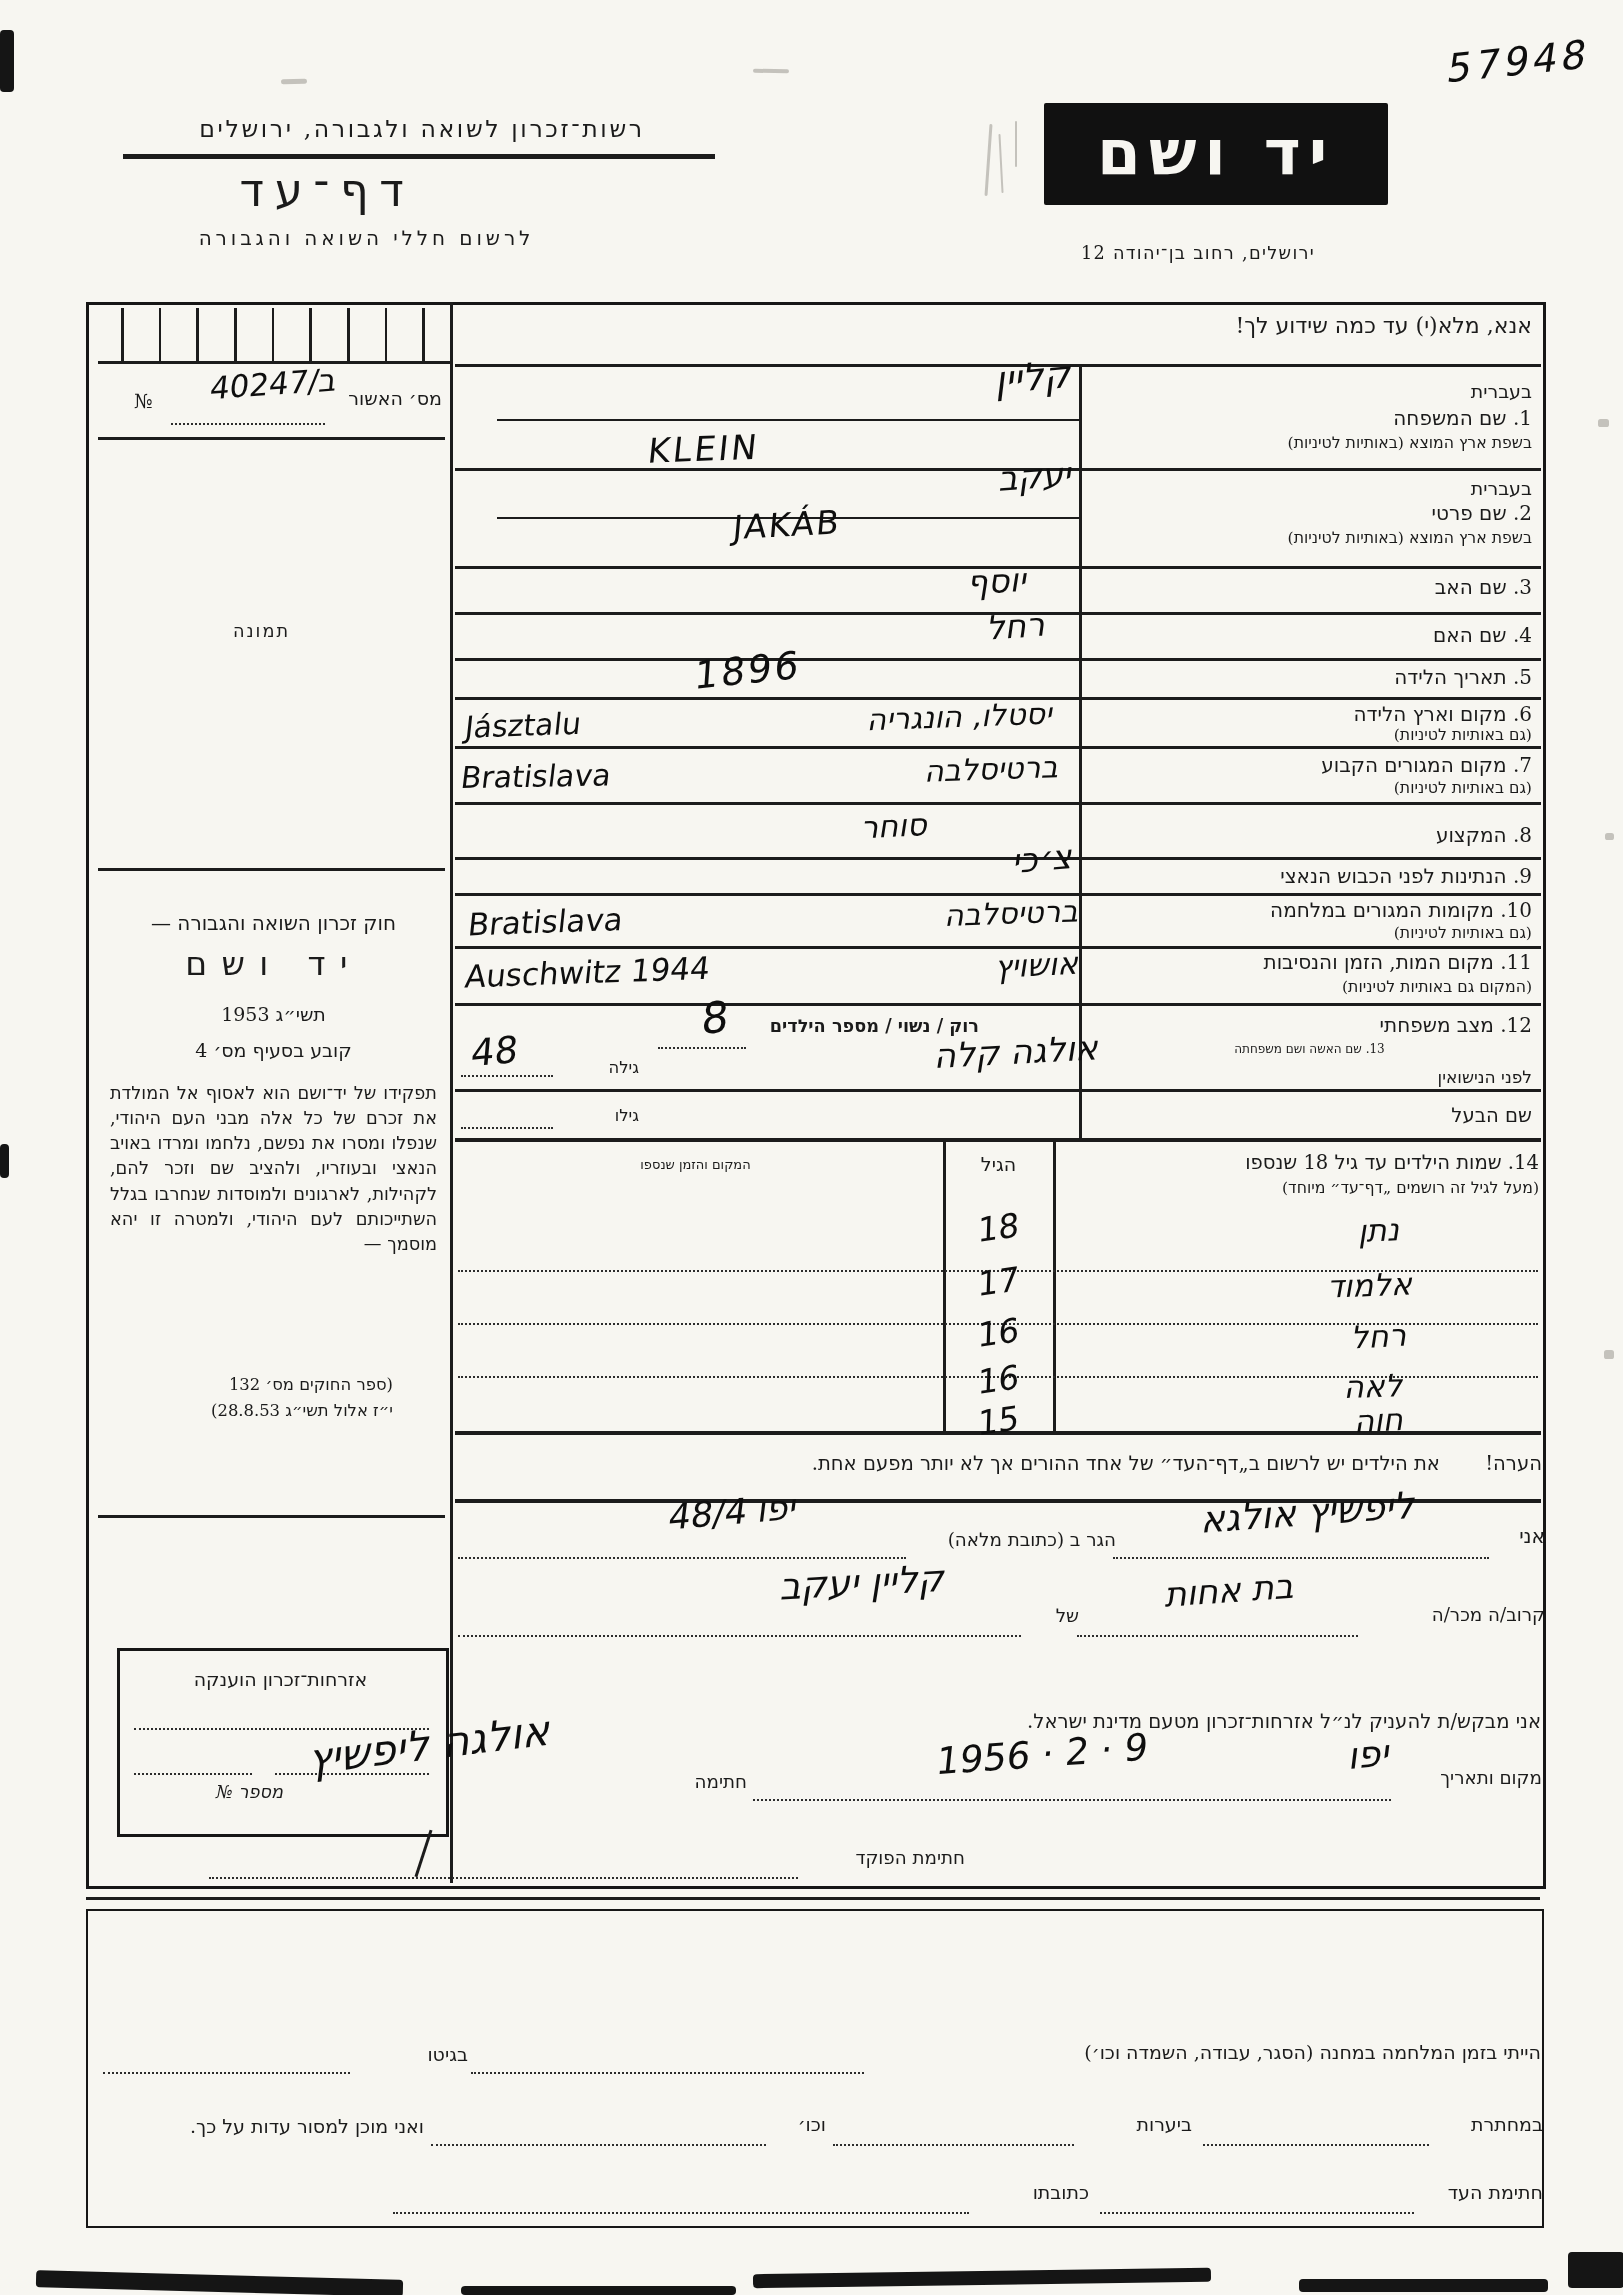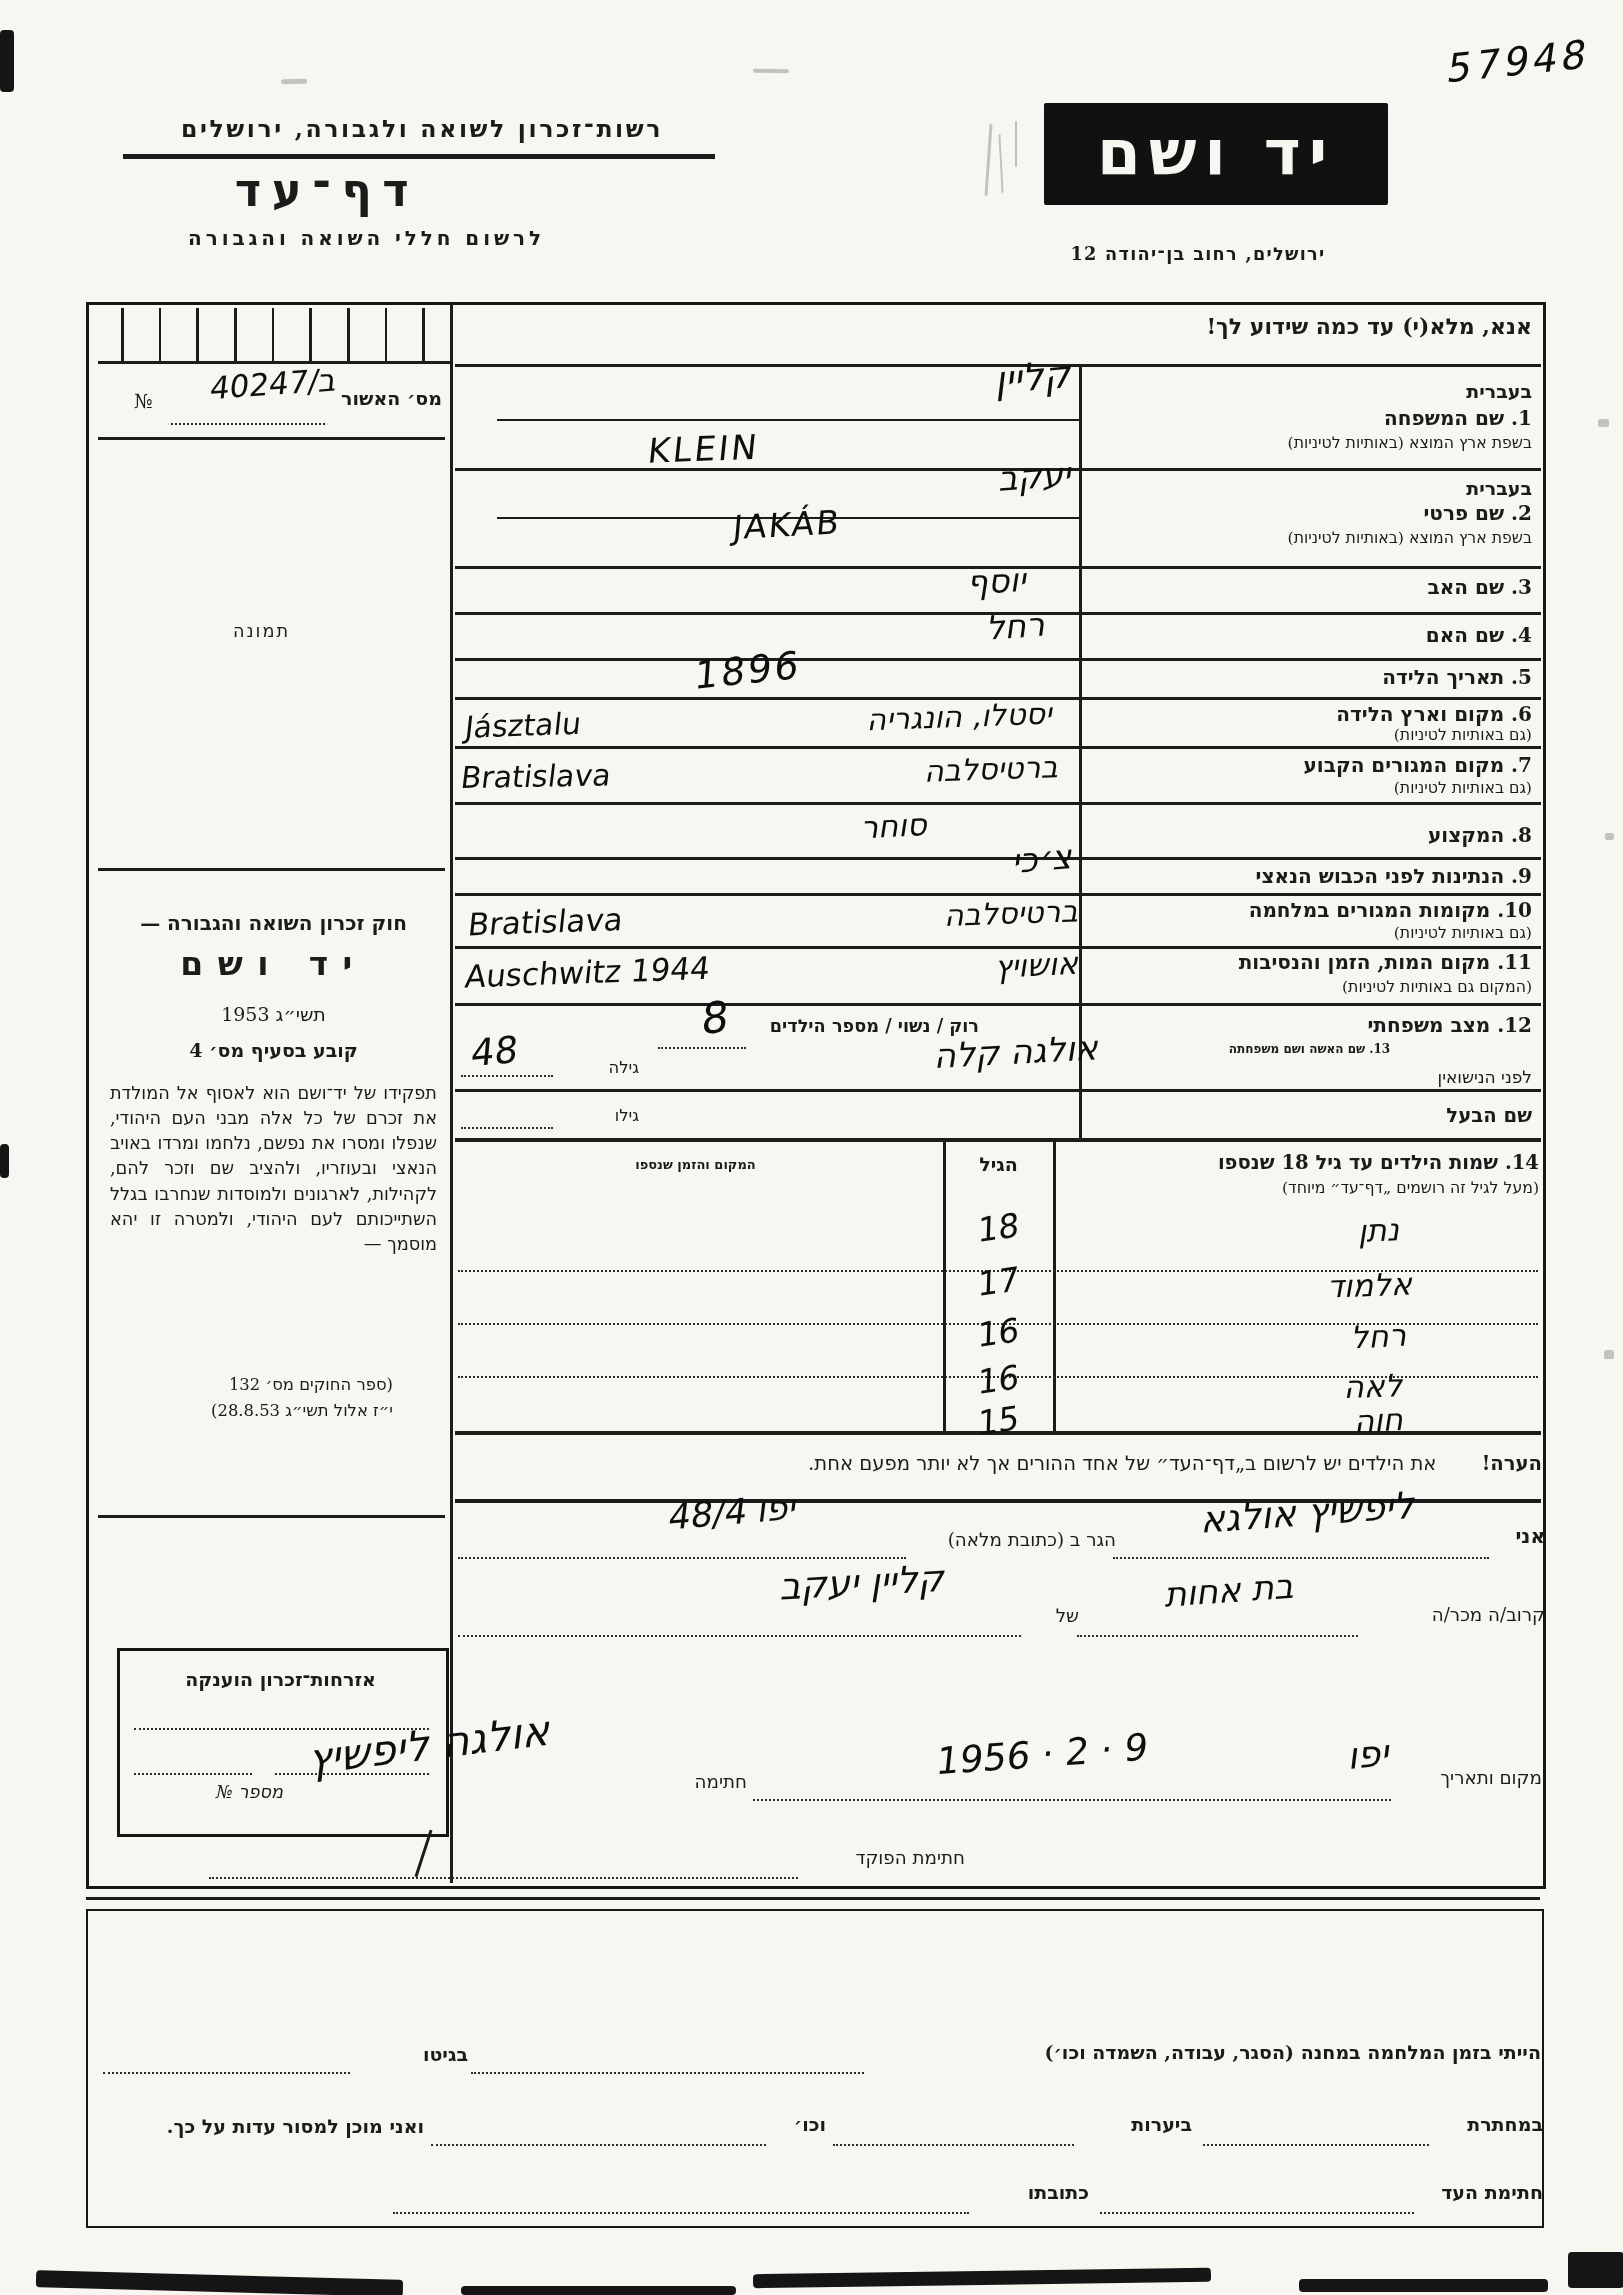--- a/index.html
+++ b/index.html
@@ -1,20 +1,20 @@
 <!DOCTYPE html>
 <html lang="he" dir="rtl" style="font-size:10.5px"><head>
 <meta charset="utf-8">
 <style>
   html,body{margin:0;padding:0;background:#e8e6e0;}
   .page{position:relative;width:1623px;height:2295px;background:#f7f6f1;overflow:hidden;
         font-family:"DejaVu Serif","DejaVu Sans",serif;color:#191919;direction:rtl;}
   .abs{position:absolute;}
   .print{font-family:"DejaVu Serif","DejaVu Sans",serif;color:#1b1b1b;}
-  .b{font-weight:bold;}
+  .b{font-weight:normal;}
   .ctr{text-align:center;}
   .rt{text-align:right;}
   .hw{font-family:"DejaVu Sans",sans-serif;color:#0e0e0e;white-space:nowrap;}
   .line{position:absolute;background:#1c1c1c;}
   .dots{position:absolute;border-bottom:2.6px dotted #2c2c2c;height:0;}
   .vline{position:absolute;background:#1c1c1c;}
   .box{position:absolute;border:3.3px solid #161616;background:transparent;}
   .smudge{position:absolute;background:#151515;border-radius:3.9px;}
   .noise{position:absolute;background:#9a9890;opacity:.55;border-radius:2.6px;}
   .ticks{position:absolute;display:flex;justify-content:space-between;}
@@ -206,20 +206,21 @@
   <div class="abs hw ctr" style="left:563px;top:1492px;width:340px;font-size:35px;transform:rotate(-5deg) skewX(-12deg);">יפו 48/4</div>
   <div class="dots" style="left:458px;top:1557px;width:448px;"></div>
 
   <div class="abs print" style="left:1365px;top:1604px;width:180px;font-size:18.3px;">קרוב/ה מכר/ה</div>
   <div class="abs hw ctr" style="left:1100px;top:1570px;width:262px;font-size:34px;transform:rotate(-4deg) skewX(-12deg);">בת אחות</div>
   <div class="dots" style="left:1077px;top:1635px;width:281px;"></div>
   <div class="abs print" style="left:1033px;top:1605px;width:46px;font-size:18.3px;">של</div>
   <div class="abs hw ctr" style="left:694px;top:1561px;width:340px;font-size:37px;transform:rotate(-3deg) skewX(-12deg);">קליין יעקב</div>
   <div class="dots" style="left:458px;top:1635px;width:563px;"></div>
 
+  <div class="abs print b rt" style="left:720px;top:1710px;width:821px;font-size:19.6px;">אני מבקש/ת להעניק לנ״ל אזרחות־זכרון מטעם מדינת ישראל.</div>
 
   <div class="abs print" style="left:1401px;top:1767px;width:141px;font-size:18.3px;">מקום ותאריך</div>
   <div class="abs hw" style="left:1280px;top:1736px;width:111px;font-size:37px;transform:rotate(-5deg) skewX(-12deg);">יפו</div>
   <div class="abs hw" style="left:936px;top:1729px;width:321px;font-size:37px;direction:ltr;transform:rotate(-4deg) skewX(-10deg);">1956 · 2 · 9</div>
   <div class="dots" style="left:753px;top:1799px;width:638px;"></div>
   <div class="abs print" style="left:662px;top:1771px;width:85px;font-size:18.3px;">חתימה</div>
   <div class="abs hw ctr" style="left:196px;top:1720px;width:471px;font-size:42px;transform:rotate(-7deg) skewX(-14deg);">אולגה ליפשיץ</div>
 
   <div class="abs print" style="left:808px;top:1847px;width:157px;font-size:18.3px;">חתימת הפוקד</div>
   <div class="dots" style="left:209px;top:1877px;width:589px;"></div>

